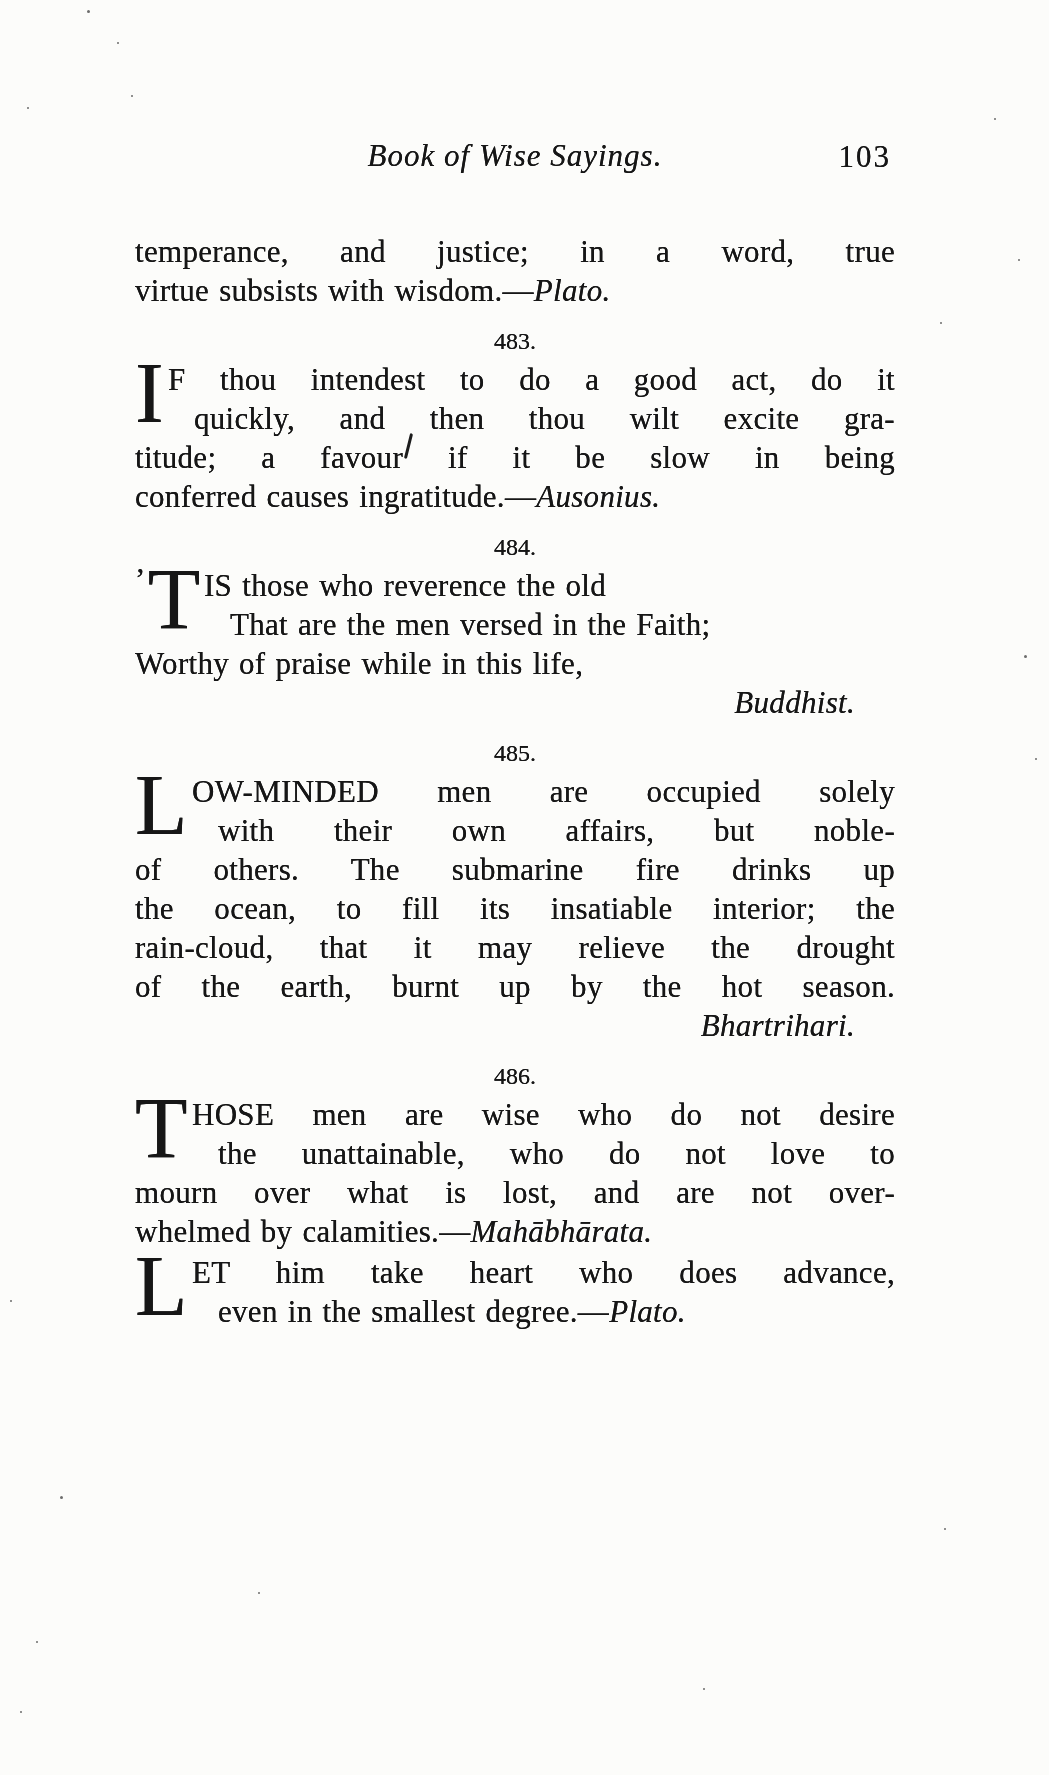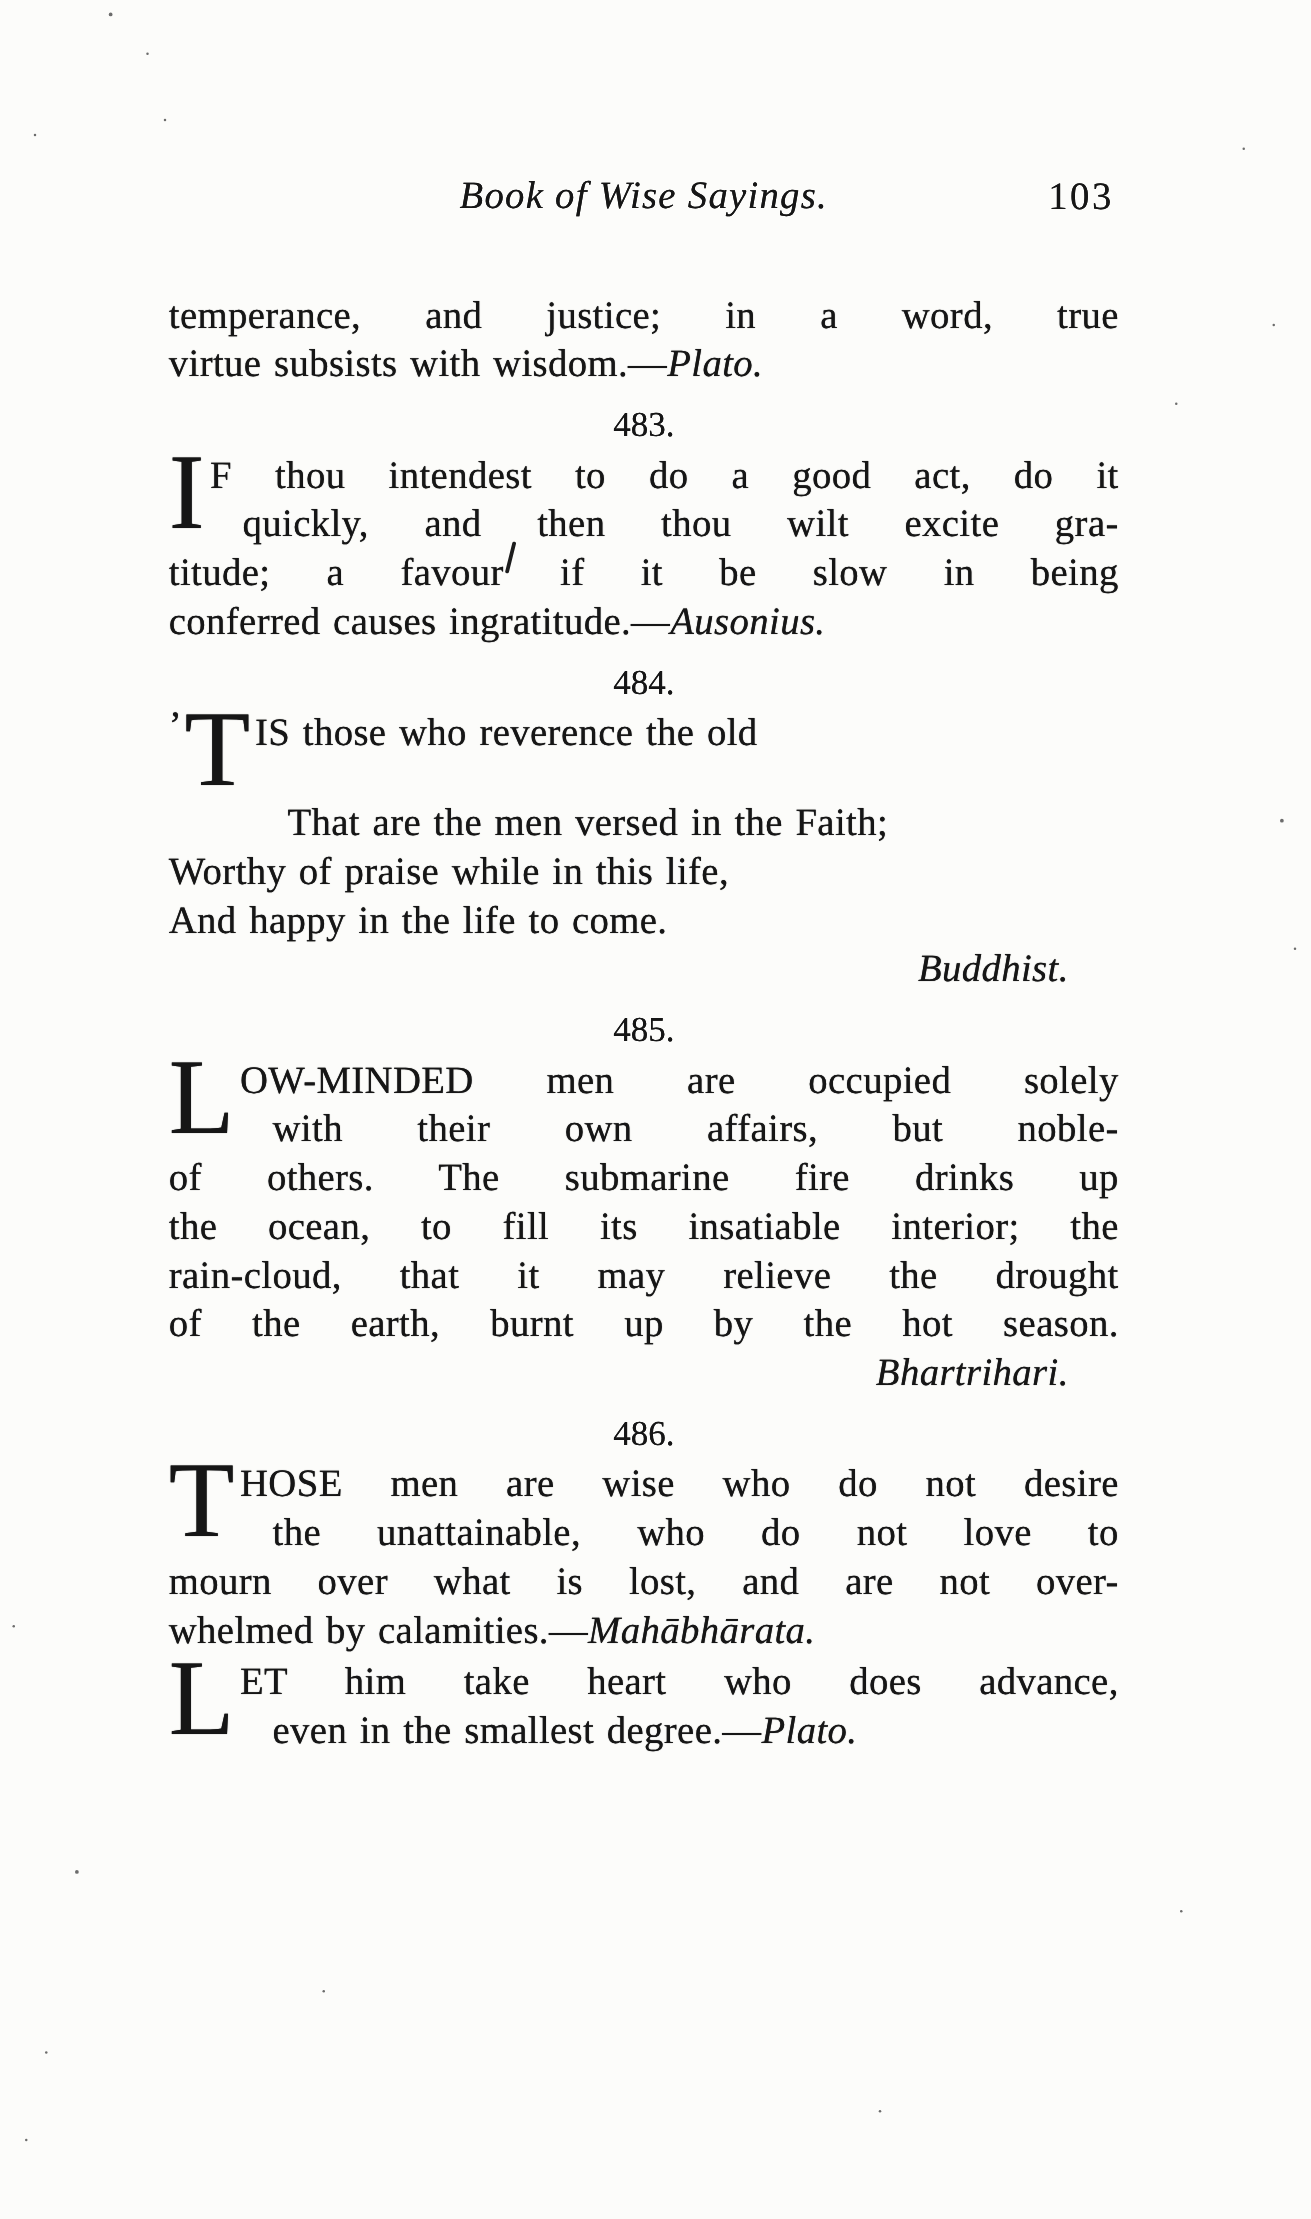--- a/index.html
+++ b/index.html
@@ -19,21 +19,21 @@
     font-style: italic; font-size: 31px; letter-spacing: 1px;
     text-shadow: 0 0 0.5px currentColor;
   }
   .pagenum {
     position: absolute; right: 4px; top: 1px;
     font-size: 31px; letter-spacing: 2px;
     text-shadow: 0 0 0.5px currentColor;
   }
 
   #sayings .saying .num {
-    text-align: center; font-size: 28px;
+    text-align: center; font-size: 24px;
     line-height: 34px; margin: 14px 0 0 0;
     text-shadow: 0 0 0.5px currentColor;
   }
   .para {
     position: relative; margin-top: 2px;
     font-size: 31px; line-height: 39px;
     letter-spacing: 0.3px; word-spacing: 2px;
     text-shadow: 0 0 0.6px currentColor;
   }
   .para.intro { margin-top: 50px; }
@@ -86,23 +86,22 @@
           </div>
         </section>
         <section class="saying">
           <div class="num">484.</div>
           <div class="para">
             <span class="dropcap">
               <span class="cap-prefix">’</span>
               <span class="cap-letter">T</span>
             </span>
             <div class="line left pad1" style="padding-left: 69px;"><span>IS those who reverence the old</span></div>
-            <div class="line left pad2" style="padding-left: 95px; margin-top: 33px;"><span>That are the men versed in the Faith;</span></div>
+            <div class="line left pad2" style="padding-left: 95px;"><span>That are the men versed in the Faith;</span></div>
             <div class="line left"><span>Worthy of praise while in this life,</span></div>
-            <div class="line left"><span>And happy in the life to come.</span></div>
             <div class="line right"><i class="attr">Buddhist.</i></div>
           </div>
         </section>
         <section class="saying">
           <div class="num">485.</div>
           <div class="para">
             <span class="dropcap">
               <span class="cap-letter">L</span>
             </span>
             <div class="line justify pad1" style="padding-left: 57px;"><span>OW-MINDED men are occupied solely</span></div>

